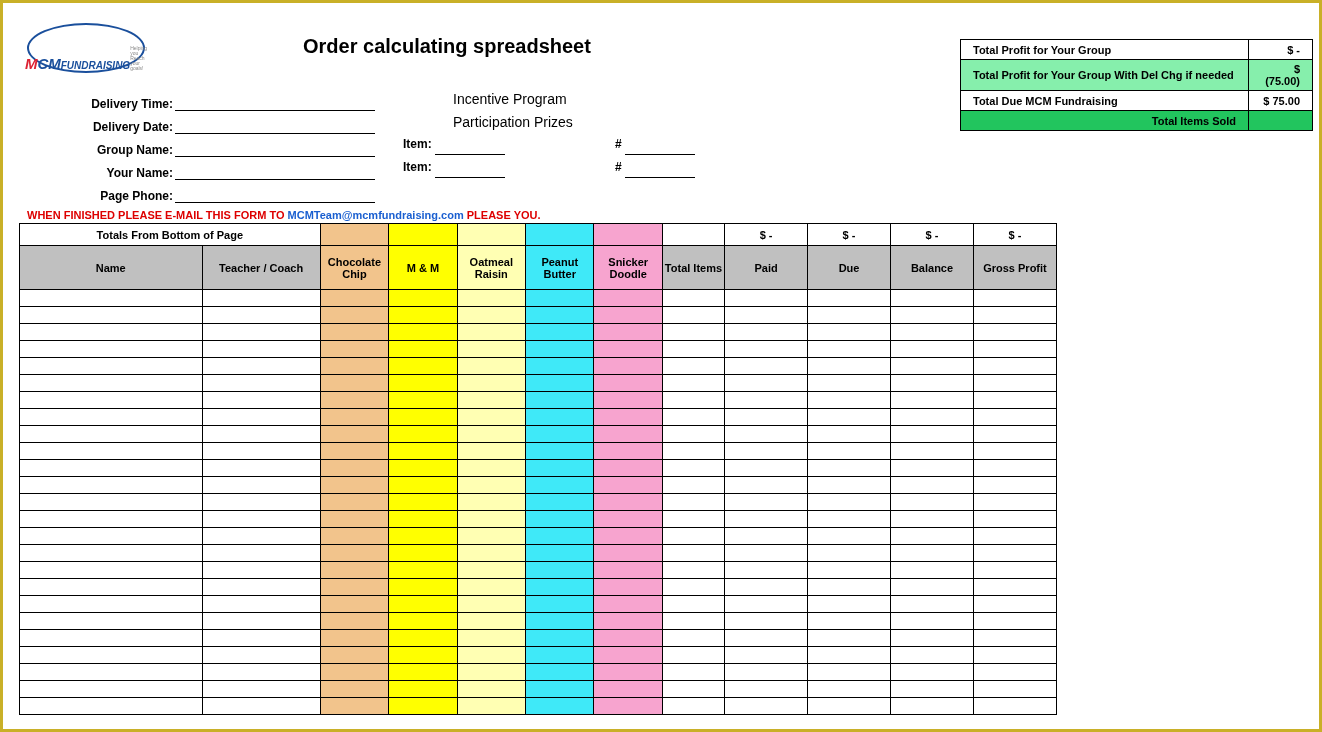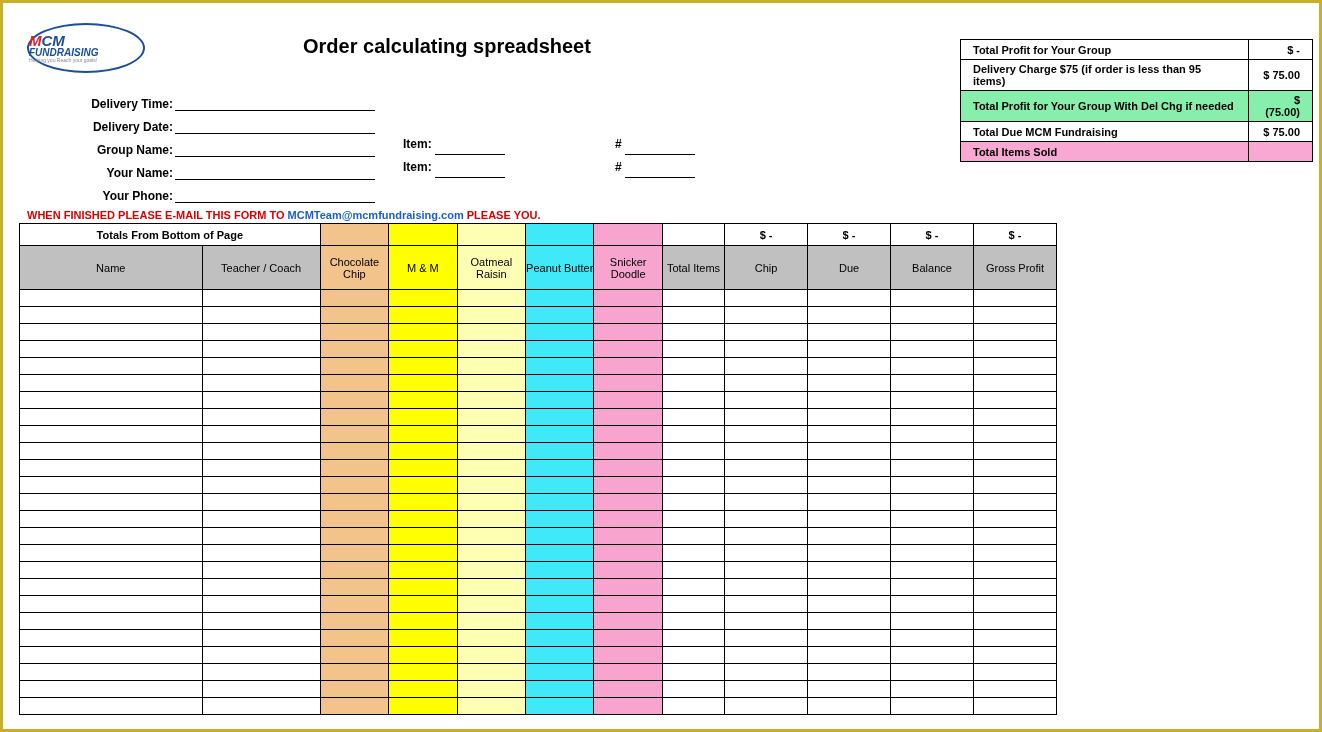--- a/index.html
+++ b/index.html
@@ -23,22 +23,22 @@
   }
   .logo {
     position: absolute;
     top: 20px;
     left: 24px;
     width: 118px;
     height: 50px;
     border: 2px solid #1a4f9c;
     border-radius: 50%;
     display: flex;
-    flex-direction: column;
-    align-items: flex-start;
+    flex-direction: row;
+    align-items: flex-end;
     justify-content: center;
     font-size: 9px;
     font-style: italic;
     color: #1a4f9c;
     line-height: 1;
   }
   .logo .line1 { font-size: 15px; font-weight: bold; font-style: italic; color:#1a4f9c;}
   .logo .line1 .m { color:#d23; }
   .logo .line2 { font-size: 10px; font-weight: bold; font-style: italic; color:#1a4f9c;}
   .logo .line3 { font-size: 5px; color:#888; font-style:normal;}
@@ -69,35 +69,35 @@
     font-weight:bold;
   }
   .summary-box td {
     border:1px solid #000;
     padding:3px 12px;
     height:20px;
   }
   .summary-box .lbl { width:288px; background:#fff;}
   .summary-box .val { width:64px; text-align:right; background:#fff;}
   .summary-box .yellow { background:#86efac;}
-  .summary-box .lblue { background:#f9a8d4;}
+  .summary-box .lblue { background:#22c55e;text-align:right;}
   .main-table {
     border-collapse:collapse;
     width:1038px;
     margin-top:2px;
     table-layout:fixed;
     margin-left:16px;
   }
   .main-table td, .main-table th {
     border:1px solid #000;
     padding:0;
     height:17px;
     font-size:11px;
   }
-  .main-table th { font-weight:normal; }
+  .main-table th { font-weight:bold; }
   .totals-row td { background:#fff; height:22px;}
   .header-row th { height:44px; background:#c0c0c0; text-align:center; vertical-align:middle;}
   .col-name   { width:176px;}
   .col-teach  { width:114px;}
   .col-item   { width:66px;}
   .col-total  { width:60px;}
   .col-money  { width:80px;}
   .bg-choc   { background:#f2c48c !important;}
   .bg-mm     { background:#ffff00 !important;}
   .bg-oat    { background:#ffffb3 !important;}
@@ -112,20 +112,24 @@
 
 <div class="logo">
   <div class="line1"><span class="m">M</span><span>CM</span></div>
   <div class="line2">FUNDRAISING</div>
   <div class="line3">Helping you Reach your goals!</div>
 </div>
 
 <div class="header-area">
   <div class="title">Order calculating spreadsheet</div>
 
+  <div class="incentive">
+    <div>Incentive Program</div>
+    <div>Participation Prizes</div>
+  </div>
 
   <div class="form-area">
     <div class="form-row">
       <span class="form-label">Delivery Time:</span>
       <span class="form-line"></span>
     </div>
     <div class="form-row">
       <span class="form-label">Delivery Date:</span>
       <span class="form-line"></span>
     </div>
@@ -139,39 +143,35 @@
     </div>
     <div class="form-row">
       <span class="form-label">Your Name:</span>
       <span class="form-line"></span>
       <span class="item-lbl" style="top:157px;">Item:</span>
       <span class="form-line-sm" style="position:absolute;left:432px;top:160px;"></span>
       <span class="hash" style="left:612px;top:157px;">#</span>
       <span class="form-line-sm" style="position:absolute;left:622px;top:160px;"></span>
     </div>
     <div class="form-row">
-      <span class="form-label">Your Phone:</span>
+      <span class="form-label">Page Phone:</span>
       <span class="form-line"></span>
     </div>
   </div>
 
   <div class="email-line">
     <span>WHEN FINISHED PLEASE E-MAIL THIS FORM TO </span><span class="email-link">MCMTeam@mcmfundraising.com</span><span>  PLEASE  YOU.</span>
   </div>
 </div>
 
 <table class="summary-box">
   <tbody>
         <tr>
           <td class="lbl">Total Profit for Your Group</td>
           <td class="val">$          -</td>
-        </tr>
-  <tr>
-          <td class="lbl">Delivery Charge $75 (if order is less than 95 items)</td>
-          <td class="val">$     75.00</td>
         </tr>
   <tr>
           <td class="lbl yellow">Total Profit for Your Group With Del Chg if needed</td>
           <td class="val yellow">$    (75.00)</td>
         </tr>
   <tr>
           <td class="lbl">Total Due MCM Fundraising</td>
           <td class="val">$     75.00</td>
         </tr>
   <tr>
@@ -212,21 +212,21 @@
   </tr>
   <tr class="header-row">
     <th>Name</th>
     <th>Teacher / Coach</th>
     <th class="bg-choc">Chocolate Chip</th>
     <th class="bg-mm">M &amp; M</th>
     <th class="bg-oat">Oatmeal Raisin</th>
     <th class="bg-pb">Peanut Butter</th>
     <th class="bg-snk">Snicker Doodle</th>
     <th>Total Items</th>
-    <th>Chip</th>
+    <th>Paid</th>
     <th>Due</th>
     <th>Balance</th>
     <th>Gross Profit</th>
   </tr>
   </tbody>
       <tbody id="data-rows">
         <tr>
           <td></td>
           <td></td>
           <td class="bg-choc"></td>

